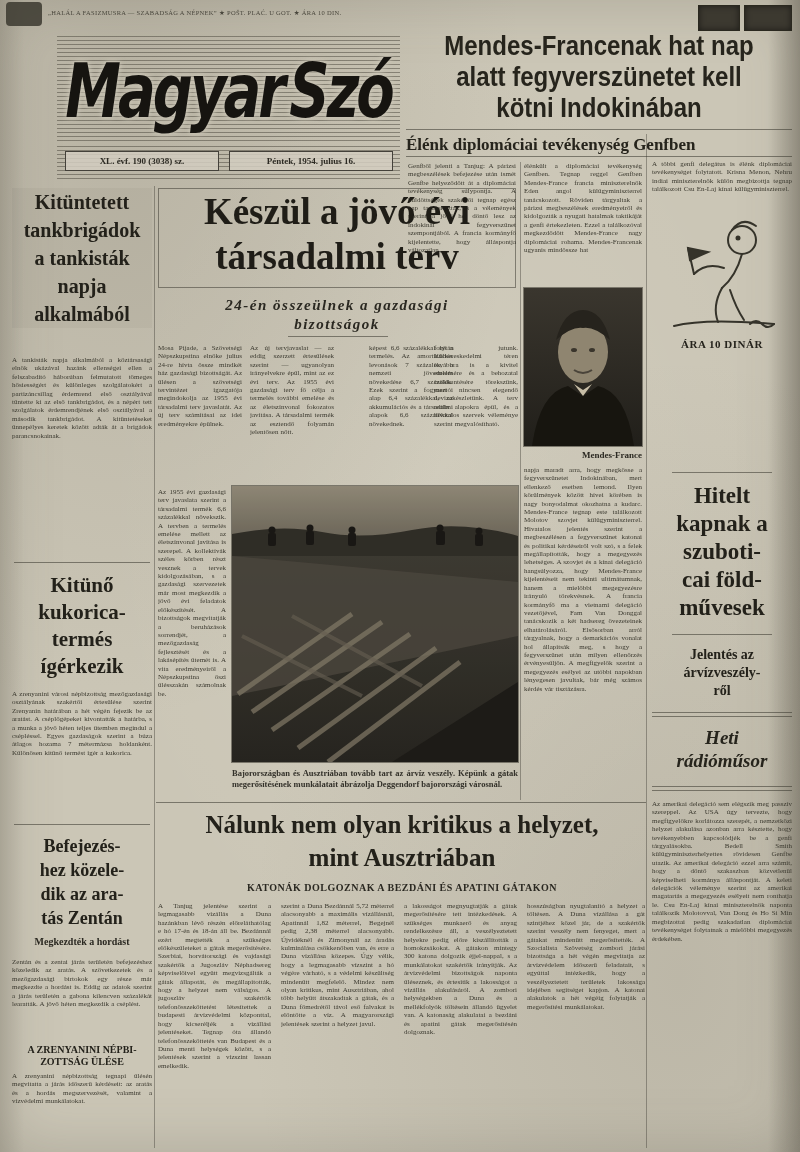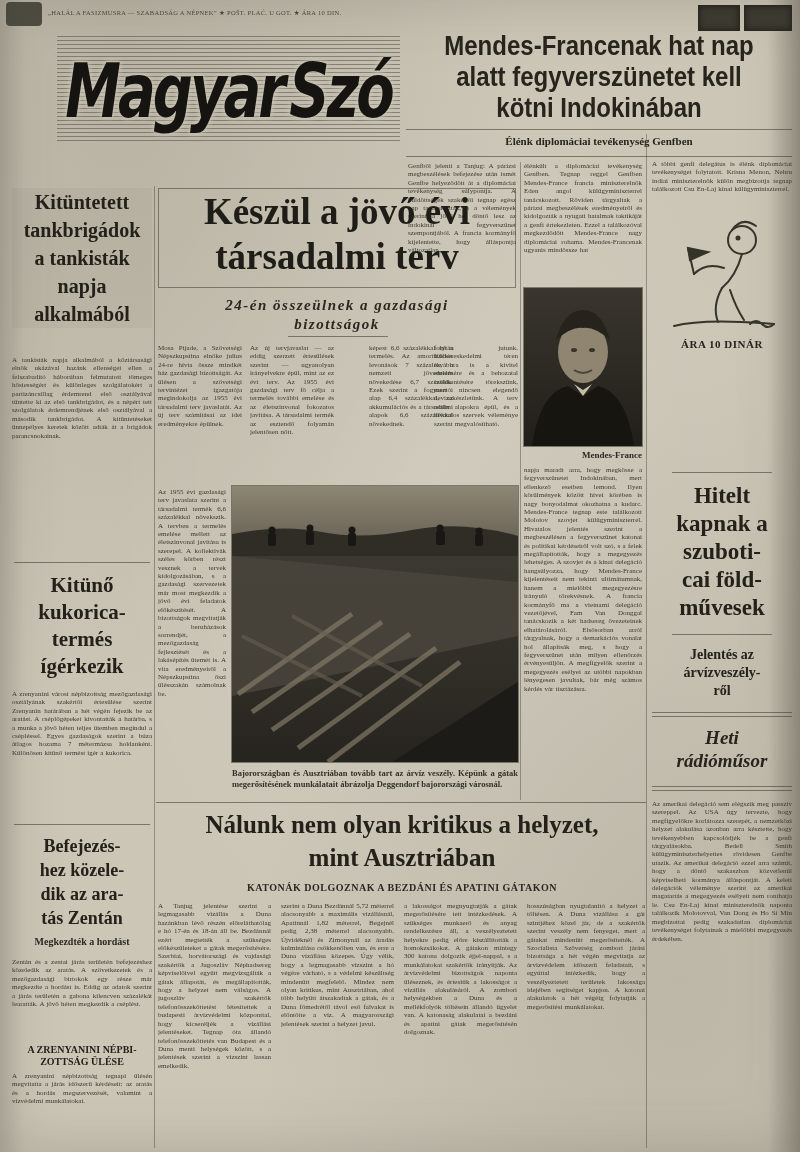--- a/index.html
+++ b/index.html
@@ -31,21 +31,21 @@
   }
   .issue-box{
     border:1px solid #44413a;background:rgba(210,205,192,.85);
     font-size:9px;font-weight:bold;color:#2c2a23;
     padding:4px 6px;text-align:center;white-space:nowrap;
   }
   .lead-head{
     font-family:"Liberation Sans",sans-serif;font-weight:bold;font-size:24px;line-height:28px;
     color:#26241c;text-align:center;transform:scaleY(1.12);transform-origin:top center;
   }
-  .lead-sub{font-size:11px;font-weight:bold;text-align:center;color:#26241c;}
+  .lead-sub{font-size:17px;font-weight:bold;color:#26241c;}
   .main-head{
     font-size:37px;line-height:45px;font-weight:bold;text-align:center;color:#1f1d17;
     border:1px solid rgba(50,47,40,.5);padding-top:0;
   }
   .main-sub{font-size:15px;line-height:19px;text-align:center;letter-spacing:1.5px;color:#2a2821;font-weight:bold;}
   .stamp{background:#3c3930;border:1px solid #2a281f;box-shadow:inset 0 0 6px rgba(0,0,0,.5);}
   .radio-head{font-style:italic;font-weight:bold;font-size:19px;line-height:23px;text-align:center;color:#26241c;}
   .photo-frame{box-shadow:0 0 0 1px rgba(40,38,30,.5);}
   .caption{font-size:8.5px;line-height:10.5px;font-weight:bold;text-align:justify;color:#33312a;}
 </style>
@@ -54,20 +54,24 @@
 
 <div class="page">
 
   <div class="abs" style="left:6px;top:2px;width:36px;height:24px;background:#3b382f;border-radius:4px;opacity:.85;"></div>
   <div class="abs" style="left:48px;top:9px;width:350px;font-size:6.5px;color:#4a473d;letter-spacing:.3px;white-space:nowrap;overflow:hidden;">„HALÁL A FASIZMUSRA — SZABADSÁG A NÉPNEK” ★ POŠT. PLAĆ. U GOT. ★ ÁRA 10 DIN.</div>
   <div class="abs stamp" style="left:698px;top:5px;width:40px;height:24px;"></div>
   <div class="abs stamp" style="left:744px;top:5px;width:46px;height:24px;"></div>
 
   <div class="abs hatch" style="left:57px;top:36px;width:343px;height:108px;display:flex;align-items:center;justify-content:center;">
     <span class="masthead-title">Magyar Szó</span>
+  </div>
+  <div class="abs hatch" style="left:57px;top:146px;width:343px;height:34px;">
+    <div class="abs issue-box" style="left:8px;top:5px;width:140px;">XL. évf. 190 (3038) sz.</div>
+    <div class="abs issue-box" style="left:172px;top:5px;width:150px;">Péntek, 1954. julius 16.</div>
   </div>
 
   <div class="abs lead-head prelines" style="left:406px;top:30px;width:386px;">Mendes-Francenak hat nap
 alatt fegyverszünetet kell
 kötni Indokinában</div>
   <div class="rule-h" style="left:406px;top:129px;width:386px;"></div>
   <div class="abs lead-sub" style="left:406px;top:135px;width:386px;">Élénk diplomáciai tevékenység Genfben</div>
   <div class="rule-h" style="left:406px;top:156px;width:386px;"></div>
   <div class="abs body-text" style="left:408px;top:162px;width:108px;height:122px;">Genfből jelenti a Tanjug: A párizsi megbeszélések befejezése után ismét Genfbe helyeződött át a diplomáciai tevékenység súlypontja. A küldöttségek szakértői tegnap egész nap tanácskoztak, s a vélemények szerint a jövő hét döntő lesz az indokinai fegyverszünet szempontjából. A francia kormányfő kijelentette, hogy álláspontja változatlan.</div>
   <div class="abs body-text" style="left:524px;top:162px;width:118px;height:122px;">élénkült a diplomáciai tevékenység Genfben. Tegnap reggel Genfben Mendes-France francia miniszterelnök Eden angol külügyminiszterrel tanácskozott. Röviden tárgyaltak a párizsi megbeszélések eredményeiről és kidolgozták a nyugati hatalmak taktikáját a genfi értekezleten. Ezzel a találkozóval megkezdődött Mendes-France nagy diplomáciai rohama. Mendes-Francenak ugyanis mindössze hat</div>

